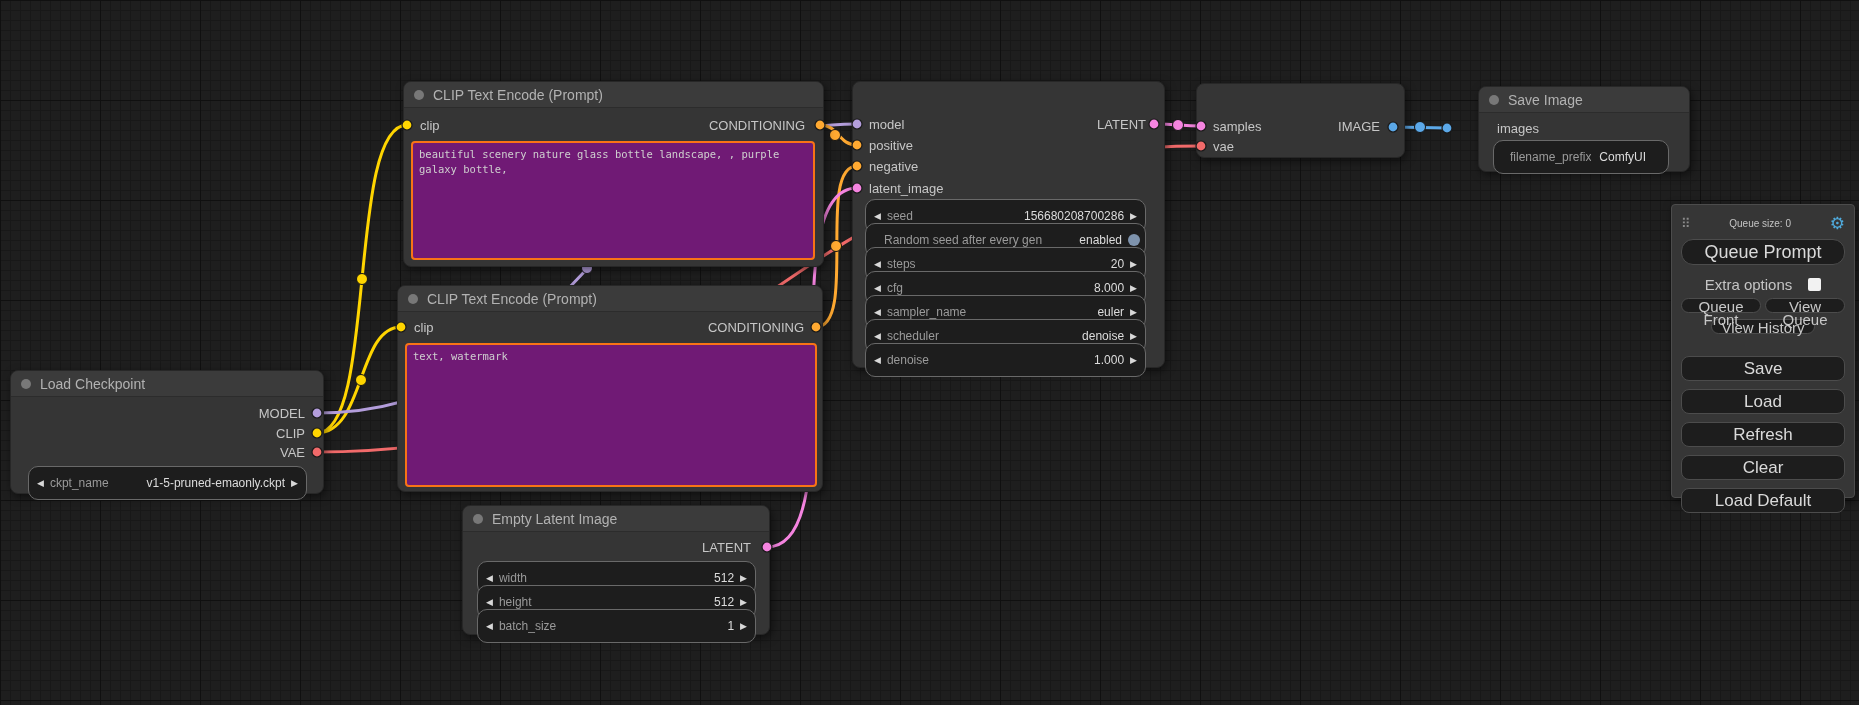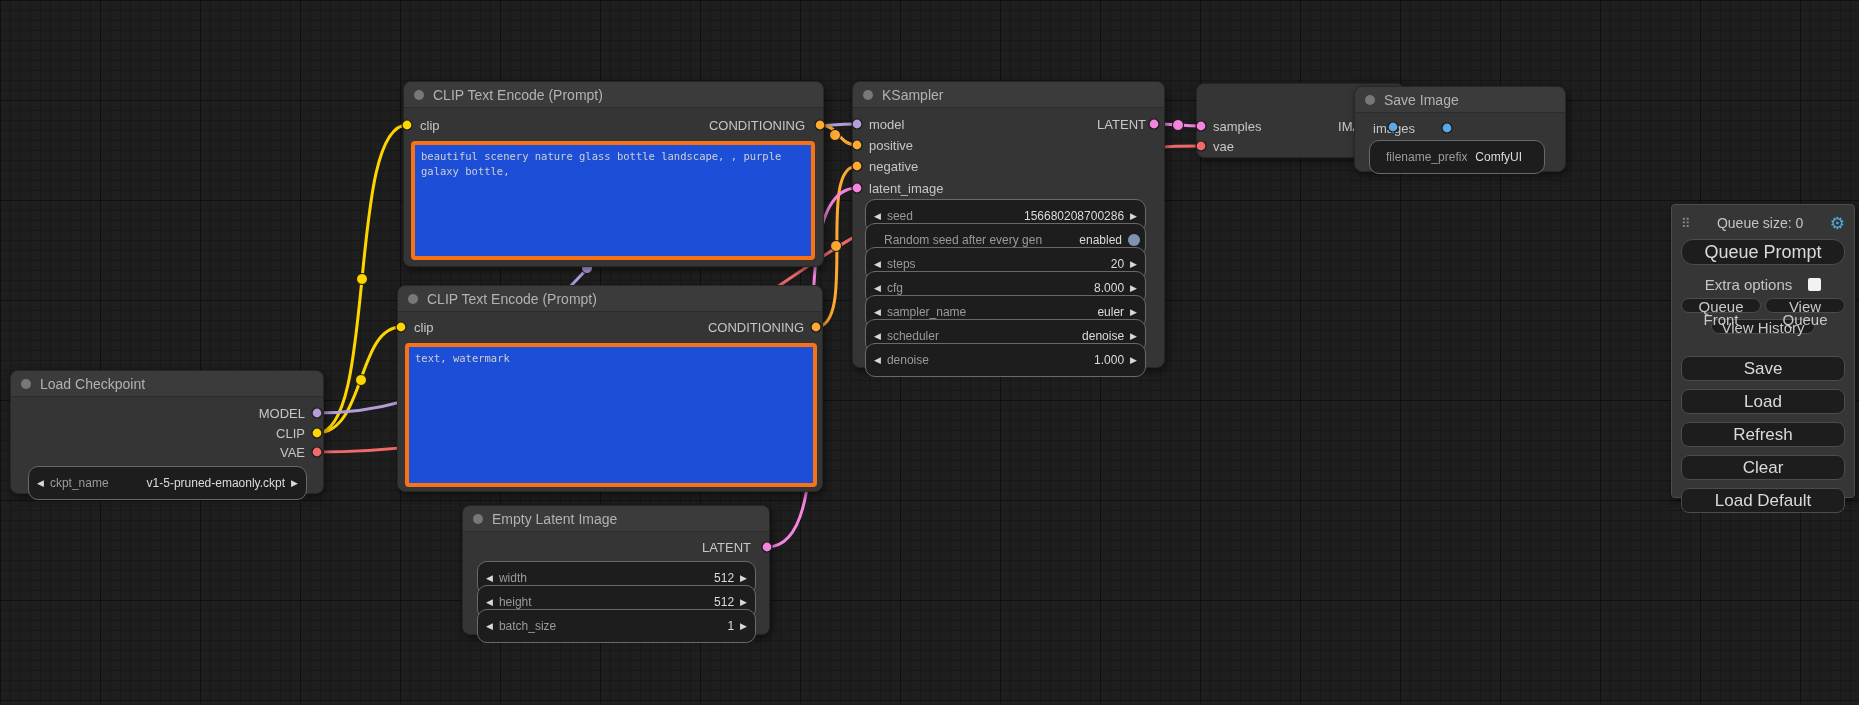--- a/index.html
+++ b/index.html
@@ -34,32 +34,32 @@
   .widget{
     position:absolute;height:17px;background:#1d1d1d;border:1px solid #696969;
     border-radius:10px;display:flex;align-items:center;box-sizing:border-box;
     padding:16px 8px;font-size:12px;color:#999;gap:6px;
   }
   .widget .wlabel{color:#9a9a9a;overflow:hidden;white-space:nowrap;}
   .widget .wvalue{margin-left:auto;color:#dcdcdc;white-space:nowrap;}
   .widget .arr{color:#d8d8d8;font-size:9px;line-height:17px;flex:0 0 auto;}
   .widget .toggle{width:12px;height:12px;border-radius:50%;background:#7e93ad;flex:0 0 auto;margin-right:-3px;}
   .ta{
-    position:absolute;background:#1d4ed8;border:4px solid #f97316;border-radius:4px;
+    position:absolute;background:#701a75;border:2px solid #f97316;border-radius:4px;
     color:#cfcfcf;font-family:"DejaVu Sans Mono", monospace;font-size:10.5px;line-height:1.45;
     padding:4px 6px;box-sizing:border-box;white-space:pre-wrap;word-break:break-word;
   }
   
   #queue-panel{
     position:absolute;z-index:4;background:#363636;border:1px solid #4c4c4c;border-radius:4px;
     box-shadow:2px 3px 10px rgba(0,0,0,.55);box-sizing:border-box;padding:6px 9px 10px 9px;
   }
   .qheader{display:flex;align-items:center;height:24px;margin-bottom:4px;}
   .qdrag{color:#8a8a8a;font-size:13px;cursor:grab;}
-  .qsize{flex:1;text-align:center;color:#c4c4c4;font-size:14px;}
+  .qsize{flex:1;text-align:center;color:#c4c4c4;font-size:10px;}
   .qgear{color:#4faadc;font-size:17px;line-height:17px;cursor:pointer;}
   .qbtn{
     display:block;width:100%;background:#1d1d1d;border:1px solid #4c4c4c;border-radius:8px;
     color:#dadada;font-family:"Liberation Sans",sans-serif;text-align:center;cursor:pointer;
     box-sizing:border-box;
   }
   .qbtn.big{height:25px;font-size:17px;line-height:22px;margin-top:8px;}
   .qbtn.prompt{height:26px;font-size:18px;line-height:23px;margin-top:2px;border-radius:12px;}
   .extra-row{display:flex;align-items:center;justify-content:center;gap:16px;margin-top:11px;height:16px;}
   .extra-label{color:#c4c4c4;font-size:15px;}
@@ -135,24 +135,20 @@
       <span class="ttext">CLIP Text Encode (Prompt)</span>
     </div>
     <div class="slot dual" style="top:32px">
       <span>clip</span>
       <span>CONDITIONING</span>
     </div>
     <div class="ta" style="left:7px;right:5px;top:57px;height:144px">text, watermark</div>
   </div>
 
   <div class="node" style="left:852px;top:81px;width:313px;height:287px">
-    <div class="ntitle">
-      <span class="tdot"></span>
-      <span class="ttext">KSampler</span>
-    </div>
     <div class="slot in" style="top:33px"><span>model</span></div>
     <div class="slot in" style="top:54px"><span>positive</span></div>
     <div class="slot in" style="top:75px"><span>negative</span></div>
     <div class="slot in" style="top:97px"><span>latent_image</span></div>
     <div class="slot out" style="top:33px"><span>LATENT</span></div>
 
     <div class="widget" style="left:12px;right:18px;top:117px">
       <span class="arr">◀</span>
       <span class="wlabel">seed</span>
       <span class="wvalue">156680208700286</span>
@@ -220,21 +216,21 @@
       <span class="arr">▶</span>
     </div>
   </div>
 
   <div class="node" style="left:1196px;top:83px;width:209px;height:75px">
     <div class="slot in" style="top:33px"><span>samples</span></div>
     <div class="slot in" style="top:53px"><span>vae</span></div>
     <div class="slot out" style="top:33px;right:24px"><span>IMAGE</span></div>
   </div>
 
-  <div class="node" style="left:1354px;top:86px;width:212px;height:86px">
+  <div class="node" style="left:1478px;top:86px;width:212px;height:86px">
     <div class="ntitle">
       <span class="tdot"></span>
       <span class="ttext">Save Image</span>
     </div>
     <div class="slot in" style="top:32px;left:18px"><span>images</span></div>
     <div class="widget" style="left:14px;right:20px;top:53px">
       <span class="wlabel" style="margin-left:8px">filename_prefix</span>
       <span class="wvalue" style="margin-right:14px">ComfyUI</span>
     </div>
   </div>

